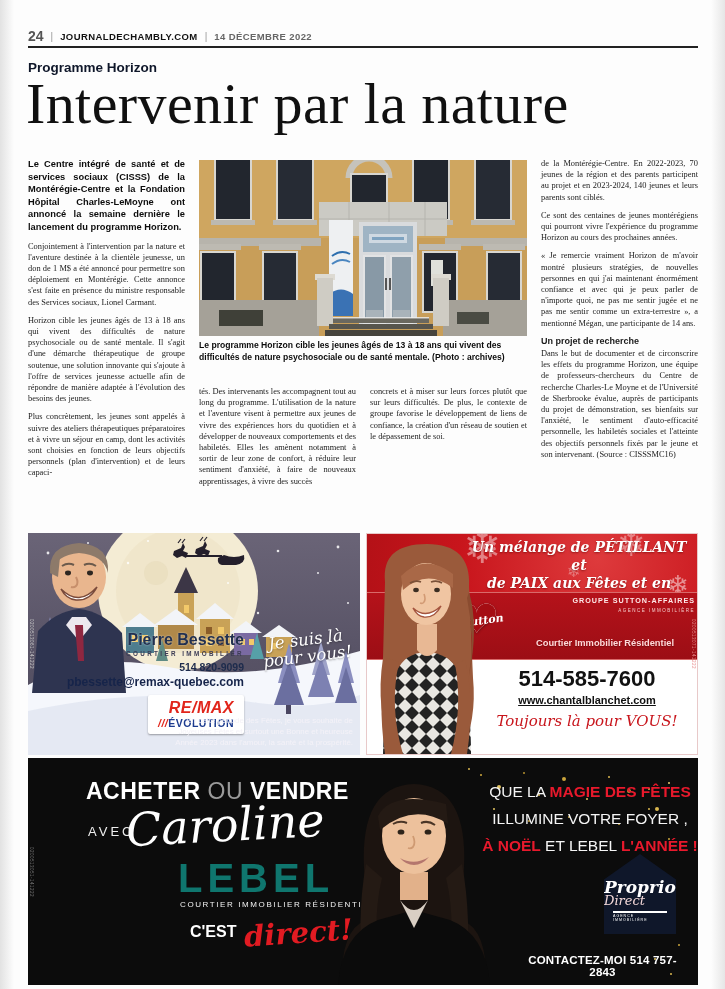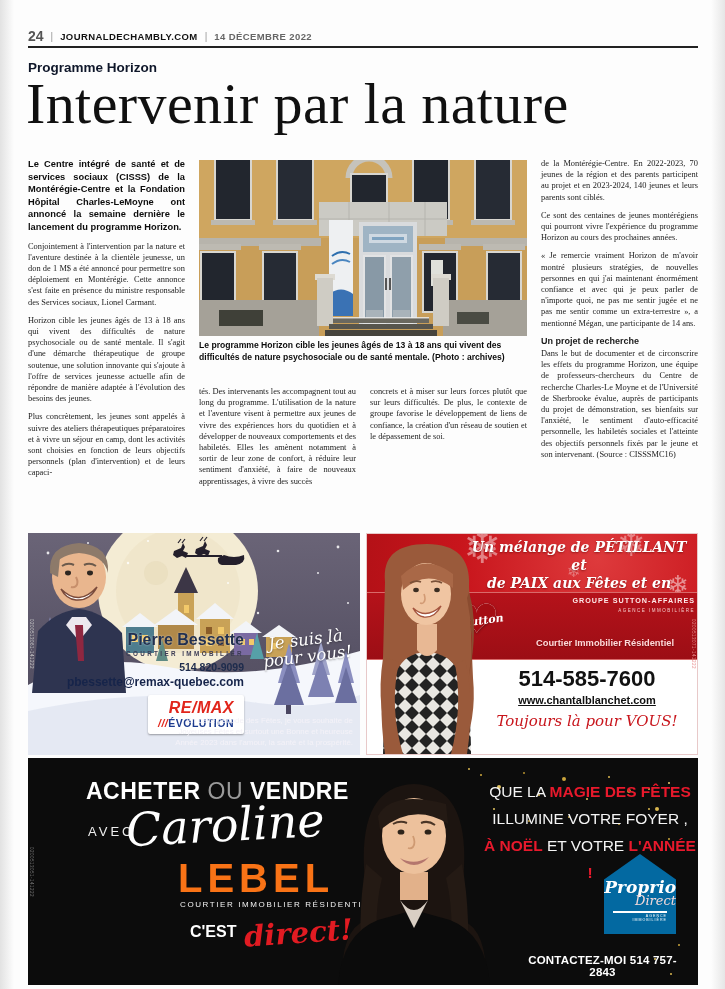--- a/index.html
+++ b/index.html
@@ -95,32 +95,32 @@
   
   .ad-proprio{left:28px;top:758px;width:670px;height:227px;background:#0c0c0c;color:#fff;}
   .sparkle{position:absolute;width:2px;height:2px;border-radius:50%;background:#d8b64f;z-index:1;}
   .sp1{left:440px;top:10px;box-shadow:12px 6px 0 #cfa93e,30px 18px 0 1px #e3c462,55px 4px 0 #b4902e,70px 26px 0 #d8b64f,95px 10px 0 1px #caa43c,118px 30px 0 #e3c462,140px 8px 0 #d8b64f,160px 22px 0 1px #bf9a34,180px 40px 0 #d8b64f,200px 14px 0 #e8cb70,150px 55px 0 #caa43c,100px 48px 0 #d8b64f,60px 52px 0 #bf9a34,25px 40px 0 #e3c462;}
   .sp2{left:620px;top:30px;box-shadow:8px 20px 0 1px #d8b64f,20px 50px 0 #caa43c,4px 80px 0 #e3c462,26px 104px 0 #b4902e,12px 130px 0 1px #d8b64f,30px 156px 0 #caa43c,6px 170px 0 #e3c462,22px 185px 0 #d8b64f;}
   .lebel-line1{position:absolute;left:58px;top:20px;font-size:23px;font-weight:bold;color:#fff;letter-spacing:.5px;}
   .lebel-line1 .ou{color:#9a9a9a;font-weight:normal;}
   .lebel-avec{position:absolute;left:60px;top:66px;font-size:13px;letter-spacing:3px;color:#eee;}
   .lebel-first{position:absolute;left:98px;top:40px;font-family:"DejaVu Serif",serif;font-style:italic;
                font-size:46px;color:#fff;transform:rotate(-3deg);}
-  .lebel-last{position:absolute;left:150px;top:98px;font-size:40px;font-weight:bold;letter-spacing:5px;color:#f97316;}
+  .lebel-last{position:absolute;left:150px;top:98px;font-size:40px;font-weight:bold;letter-spacing:5px;color:#0f766e;}
   .lebel-title{position:absolute;left:152px;top:142px;font-size:8px;letter-spacing:1.6px;color:#f2f2f2;}
   .lebel-cest{position:absolute;left:162px;top:158px;font-size:16px;font-weight:bold;color:#fff;}
   .lebel-direct{font-family:"DejaVu Serif",serif;font-style:italic;font-weight:bold;font-size:29px;color:#e11b22;
                 display:inline-block;transform:rotate(-4deg);margin-left:8px;vertical-align:-6px;}
   .lebel-woman{position:absolute;left:298px;top:10px;width:175px;height:217px;z-index:2;}
   .proprio-right{position:absolute;left:452px;top:20px;width:220px;text-align:center;z-index:3;
                  font-size:15.5px;line-height:27px;}
   .pr-red{color:#e8192c;font-weight:bold;}
   .pr-white{color:#f5f5f5;}
-  .proprio-logo{position:absolute;left:576px;top:96px;width:72px;height:80px;z-index:3;background:#0369a1;
-                clip-path:polygon(50% 0,100% 32%,100% 100%,0 100%,0 32%);text-align:right;padding-top:26px;box-sizing:border-box;}
+  .proprio-logo{position:absolute;left:576px;top:96px;width:72px;height:80px;z-index:3;background:#0f172a;
+                clip-path:polygon(50% 0,100% 32%,100% 100%,0 100%,0 32%);text-align:left;padding-top:26px;box-sizing:border-box;}
   .proprio-logo .l1{display:block;font-family:"DejaVu Serif",serif;font-style:italic;font-weight:bold;font-size:17px;color:#fff;line-height:15px;}
   .proprio-logo .l2{display:block;font-family:"DejaVu Serif",serif;font-style:italic;font-size:13px;color:#f4d9d9;line-height:12px;}
   .proprio-logo .bar{display:block;margin:4px auto 0;width:54px;border-top:2px solid #fff;font-size:3.6px;
                      letter-spacing:1px;color:#fff;padding-top:1px;}
   .proprio-contact{position:absolute;left:492px;top:196px;width:165px;text-align:center;z-index:3;
                    font-size:11.5px;font-weight:bold;color:#fff;letter-spacing:.2px;}
 </style>
 </head>
 <body>
 
@@ -436,21 +436,21 @@
       <path d="M67,56 q7,-4 14,-1 M95,55 q7,-3 14,2" stroke="#4a3526" stroke-width="2" fill="none"></path>
       <path d="M87,68 q3,7 0,11 q-2,2 -5,1" stroke="#cf9a72" stroke-width="1.8" fill="none"></path>
       <path d="M74,90 Q88,98 103,89 Q96,97 88,97 Q80,97 74,90 Z" fill="#b4766d"></path>
       <path d="M12,217 Q16,166 52,152 L88,142 L124,152 Q160,166 164,217 Z" fill="#0b0b0b"></path>
       <path d="M74,132 L88,160 L102,132 Q95,142 88,142 Q81,142 74,132 Z" fill="#d9cfc4"></path>
     </svg>
 
     <div class="proprio-right">
       <div><span class="pr-white">QUE LA </span><span class="pr-red">MAGIE DES FÊTES</span></div>
       <div class="pr-white">ILLUMINE VOTRE FOYER ,</div>
-      <div><span class="pr-red">À NOËL</span><span class="pr-white"> ET VOTRE </span><span class="pr-red">L'ANNÉE !</span></div>
+      <div><span class="pr-red">À NOËL</span><span class="pr-white"> ET LEBEL </span><span class="pr-red">L'ANNÉE !</span></div>
     </div>
 
     <div class="proprio-logo">
       <span class="l1">Proprio</span>
       <span class="l2">Direct</span>
       <span class="bar">AGENCE IMMOBILIÈRE</span>
     </div>
 
     <div class="proprio-contact">CONTACTEZ-MOI 514 757-2843</div>
     <div class="vid" style="color:#777">0200513051-141222</div>

